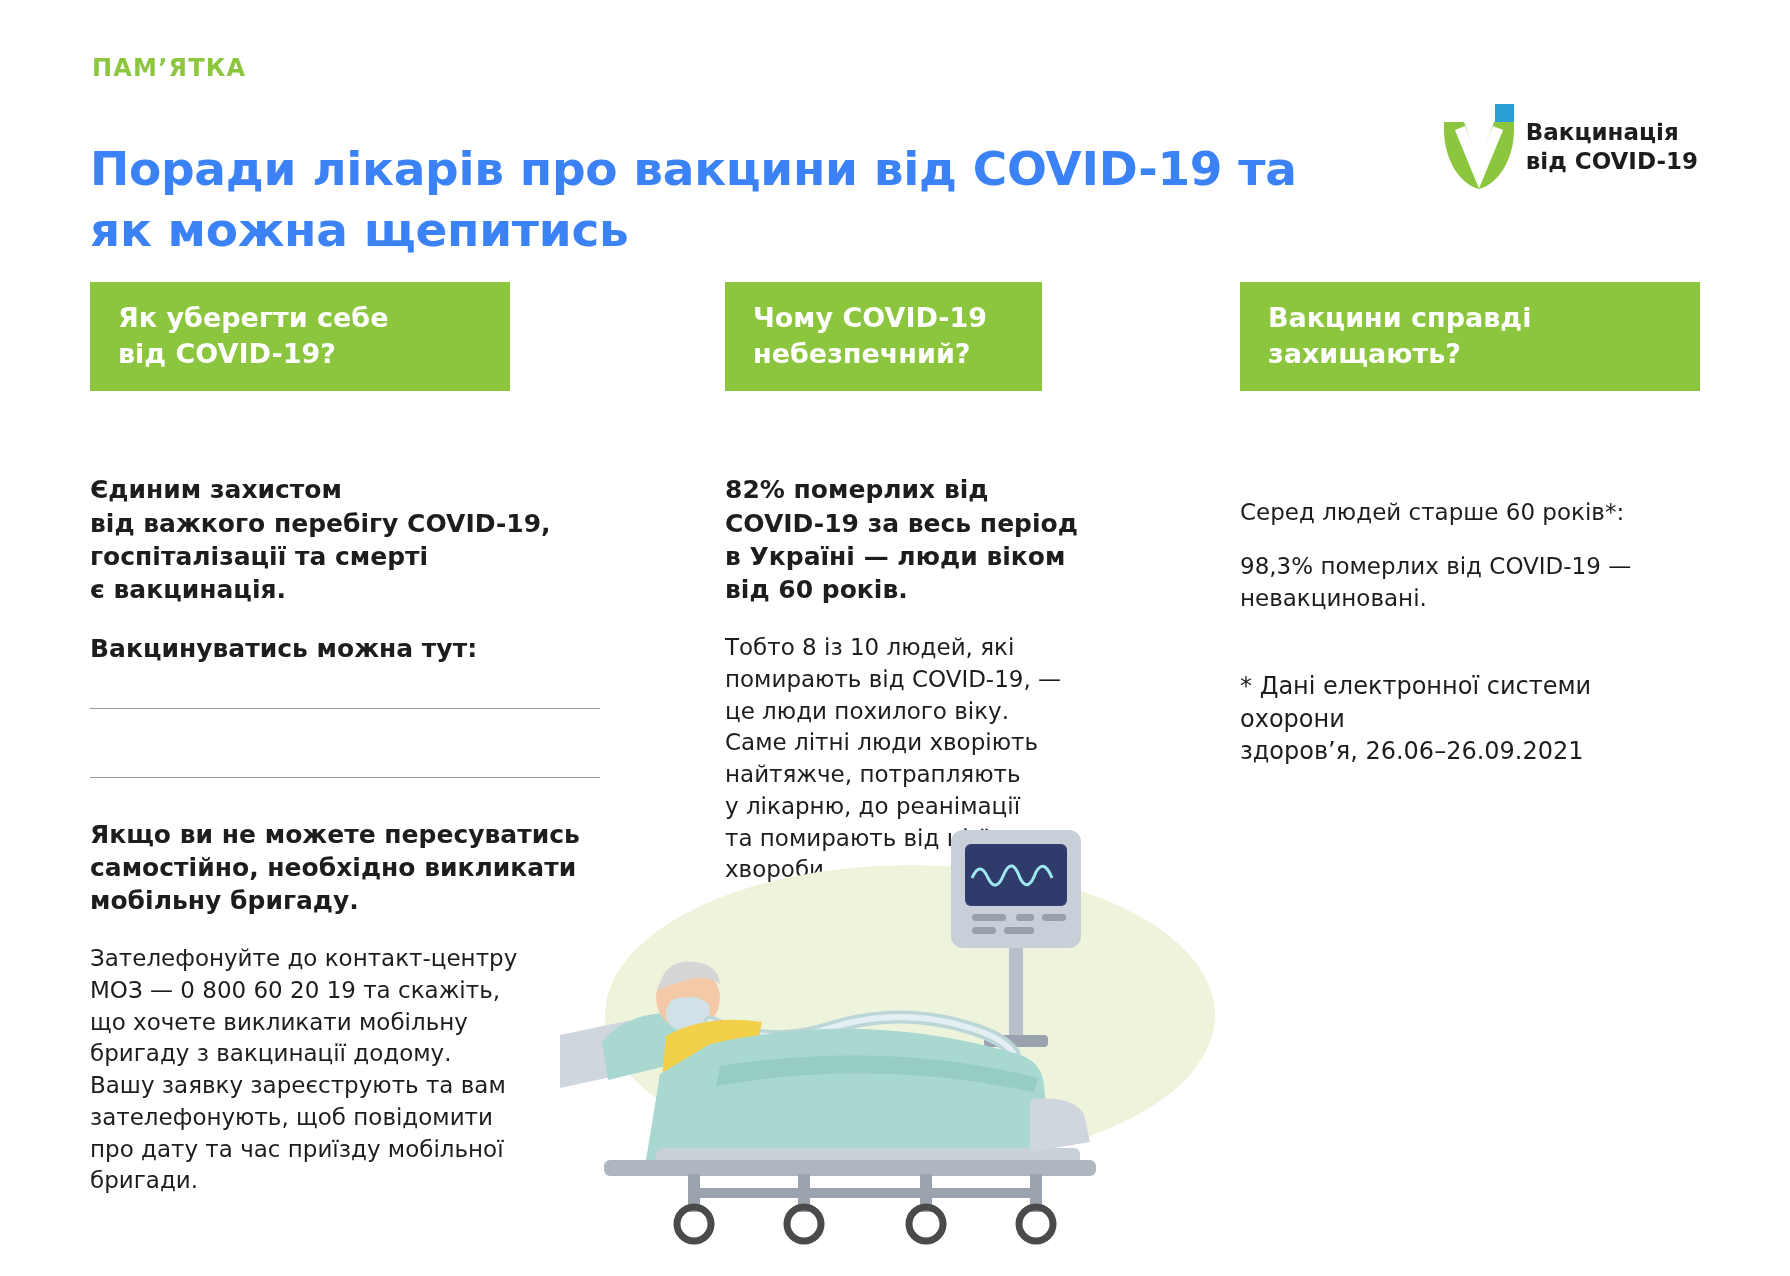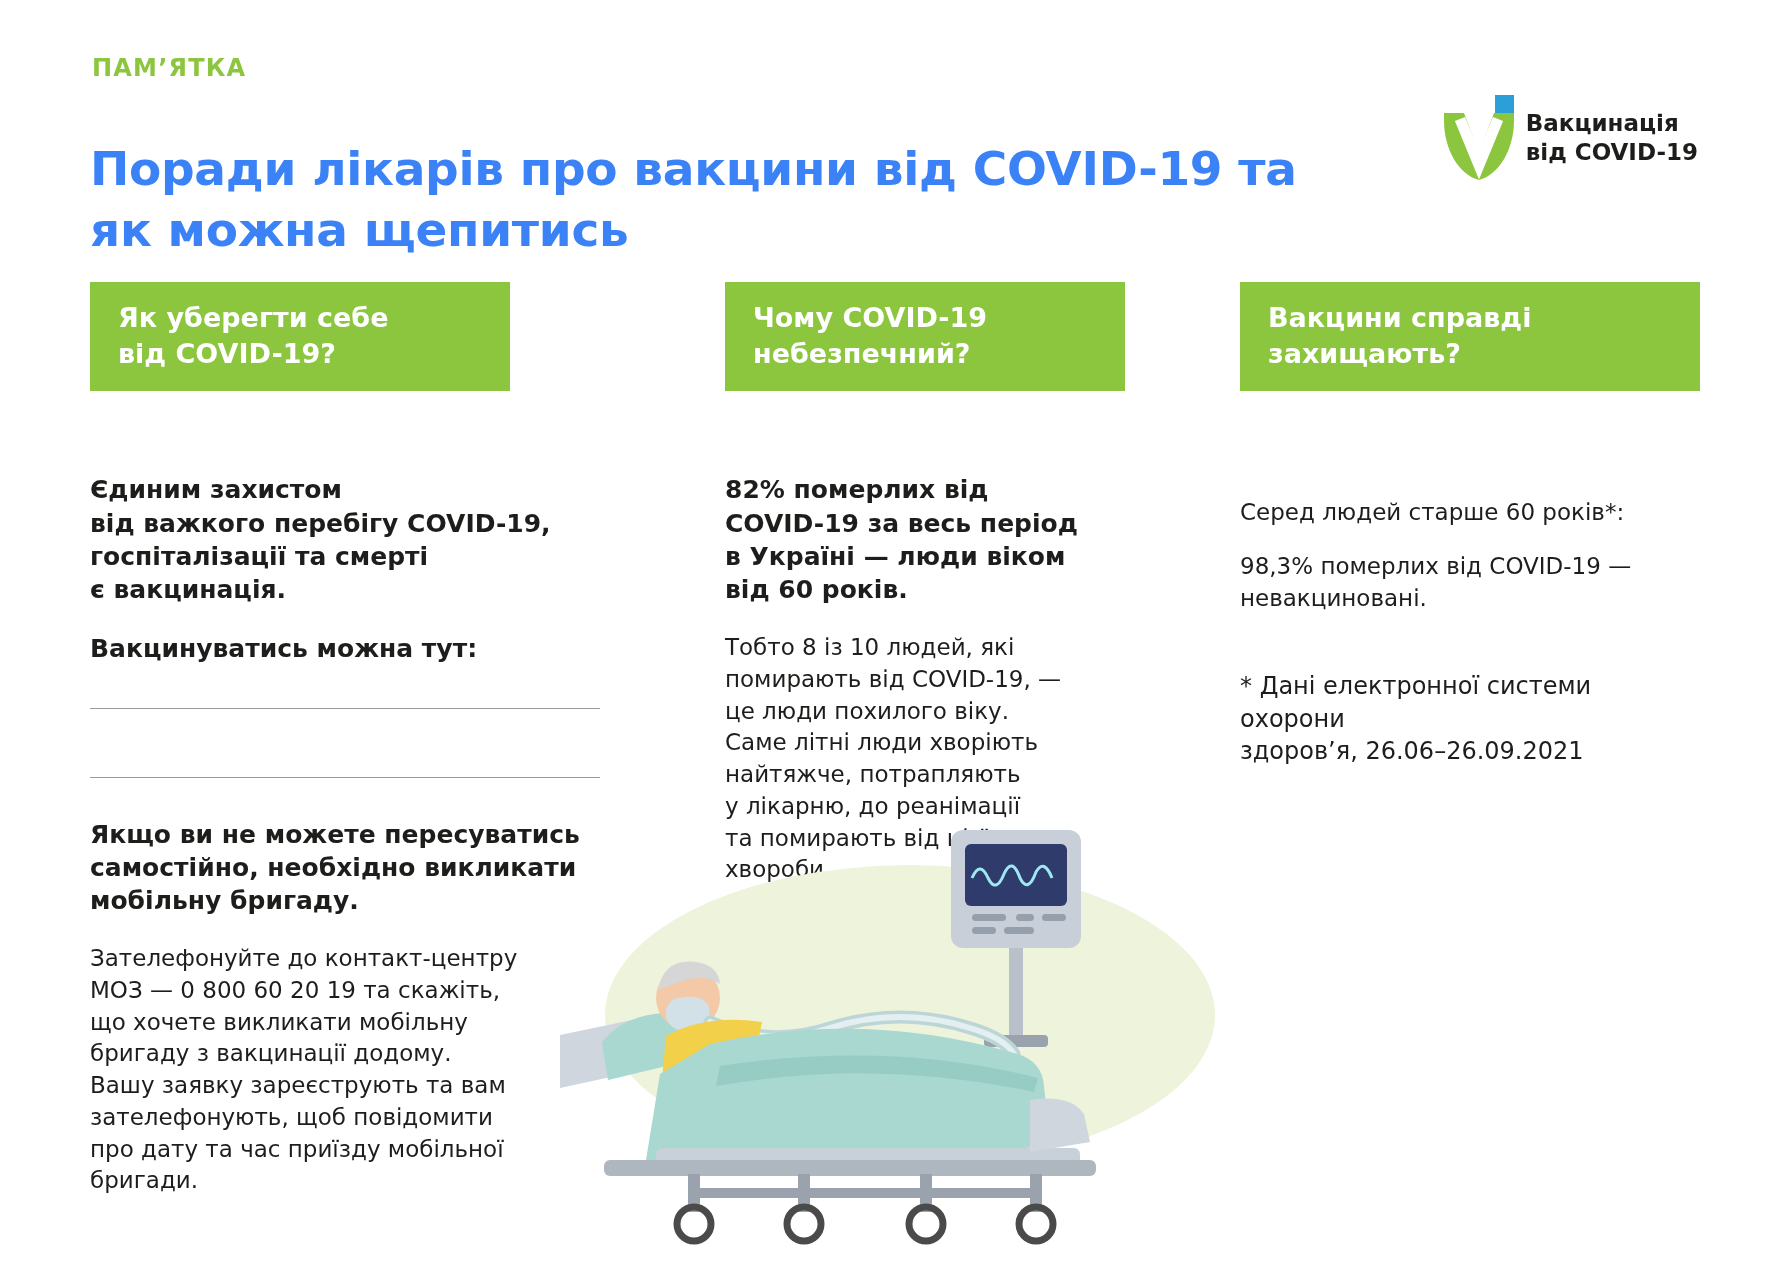--- a/index.html
+++ b/index.html
@@ -39,21 +39,21 @@
     line-height: 1.28;
     font-weight: 700;
     color: #3b82f6;
     letter-spacing: -0.3px;
   }
 
   
   .logo {
     position: absolute;
     right: 92px;
-    top: 95px;
+    top: 104px;
     display: flex;
     align-items: center;
     gap: 6px;
   }
   .logo-mark {
     position: relative;
     width: 82px;
     height: 86px;
   }
   .logo-mark .v-svg { display:block; }
@@ -78,21 +78,21 @@
     background: #8cc63f;
     color: #ffffff;
     font-size: 27px;
     font-weight: 700;
     line-height: 1.32;
     padding: 18px 24px 20px 28px;
     box-sizing: border-box;
     white-space: pre-line;
   }
   .col-1 .col-head { width: 420px; min-height: 96px; }
-  .col-2 .col-head { width: 400px; min-height: 96px; }
+  .col-2 .col-head { width: 317px; min-height: 96px; }
   .col-3 .col-head { width: 460px; min-height: 96px; }
 
   .col-body {
     padding-top: 36px;
     margin-top: 46px;
   }
 
   p.bold {
     margin: 0 0 26px 0;
     font-size: 25px;

